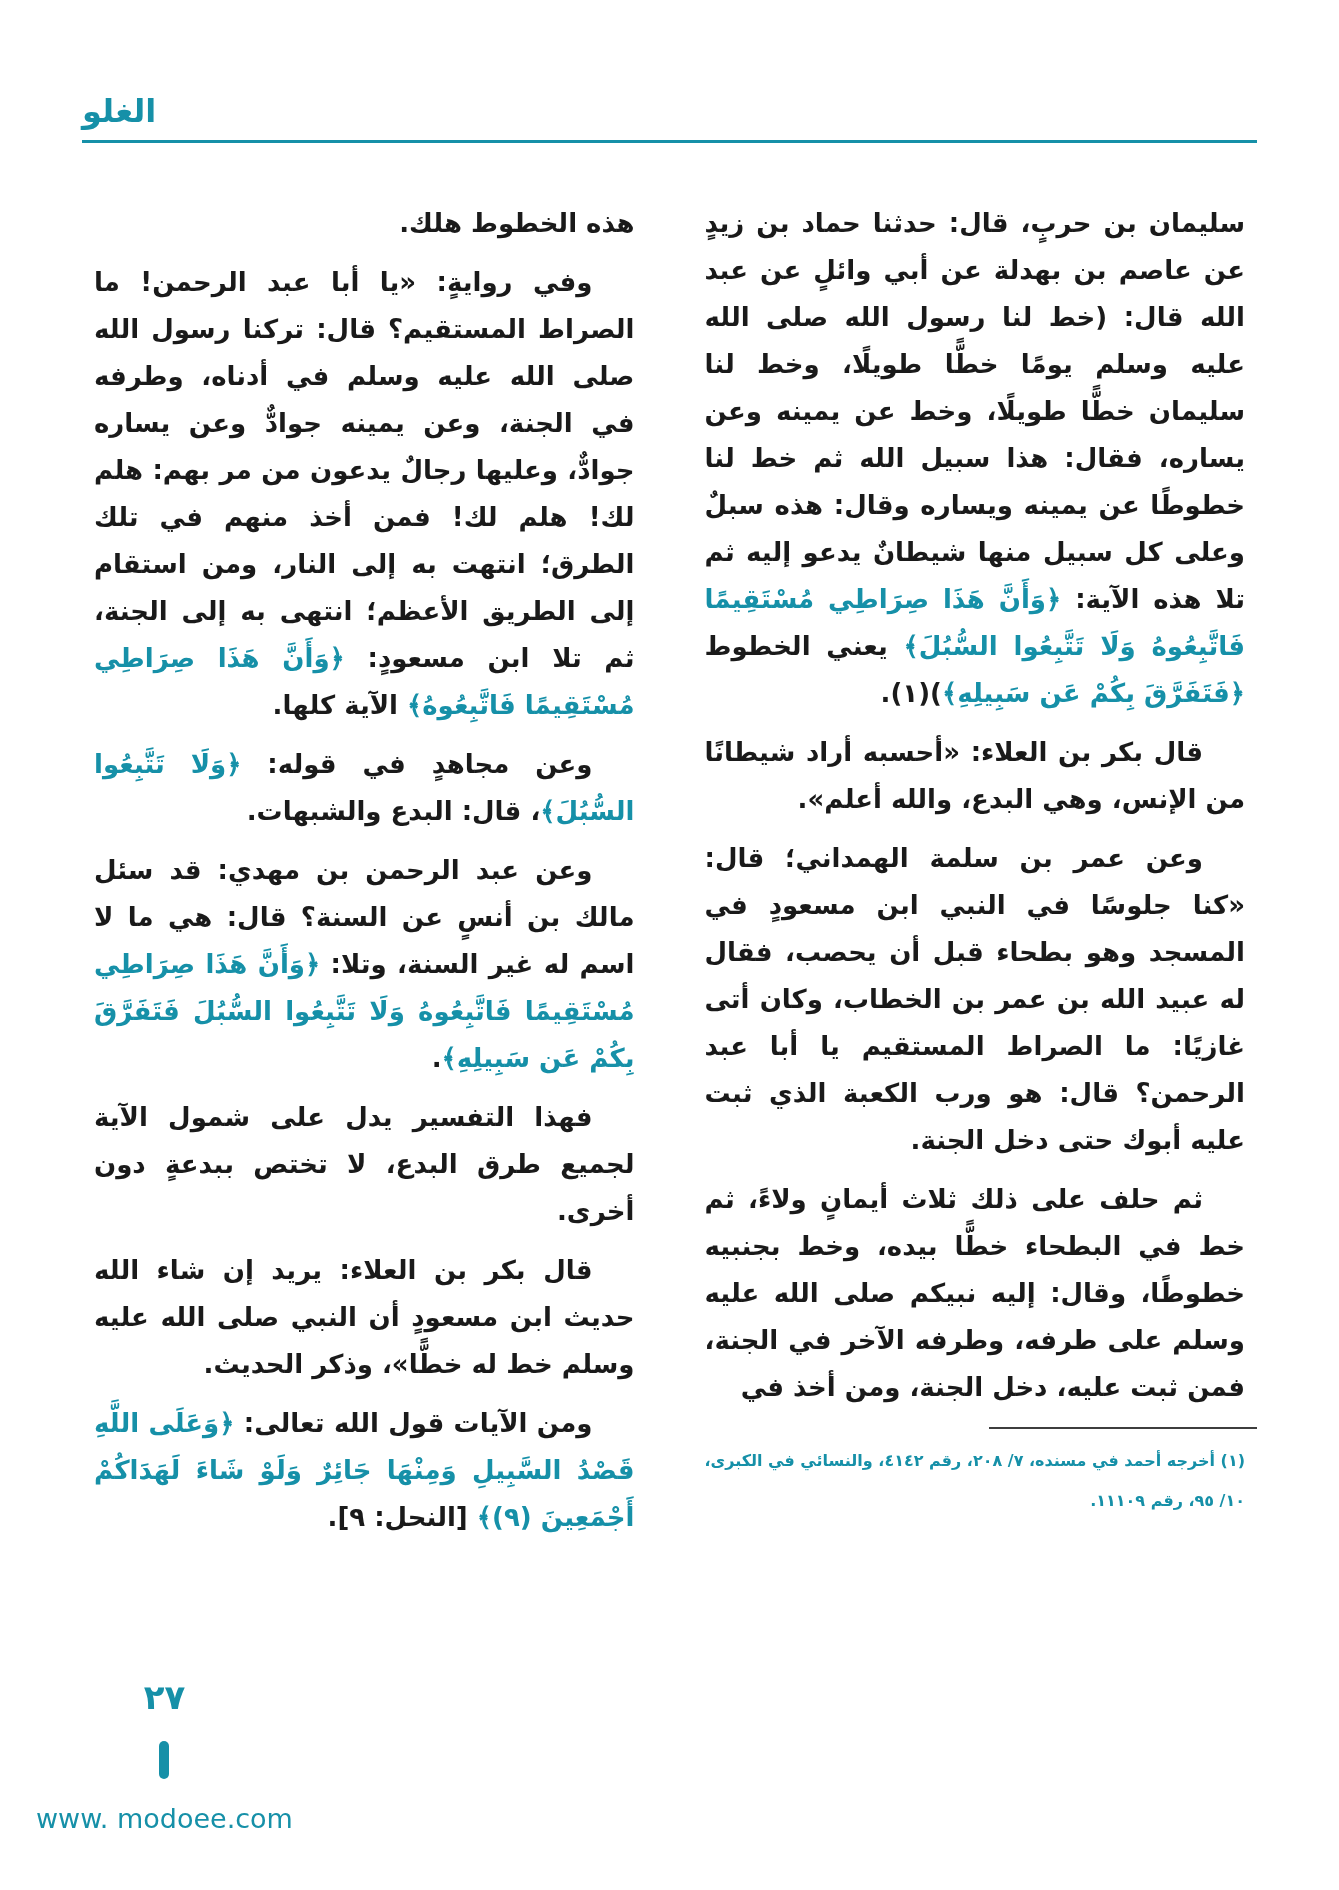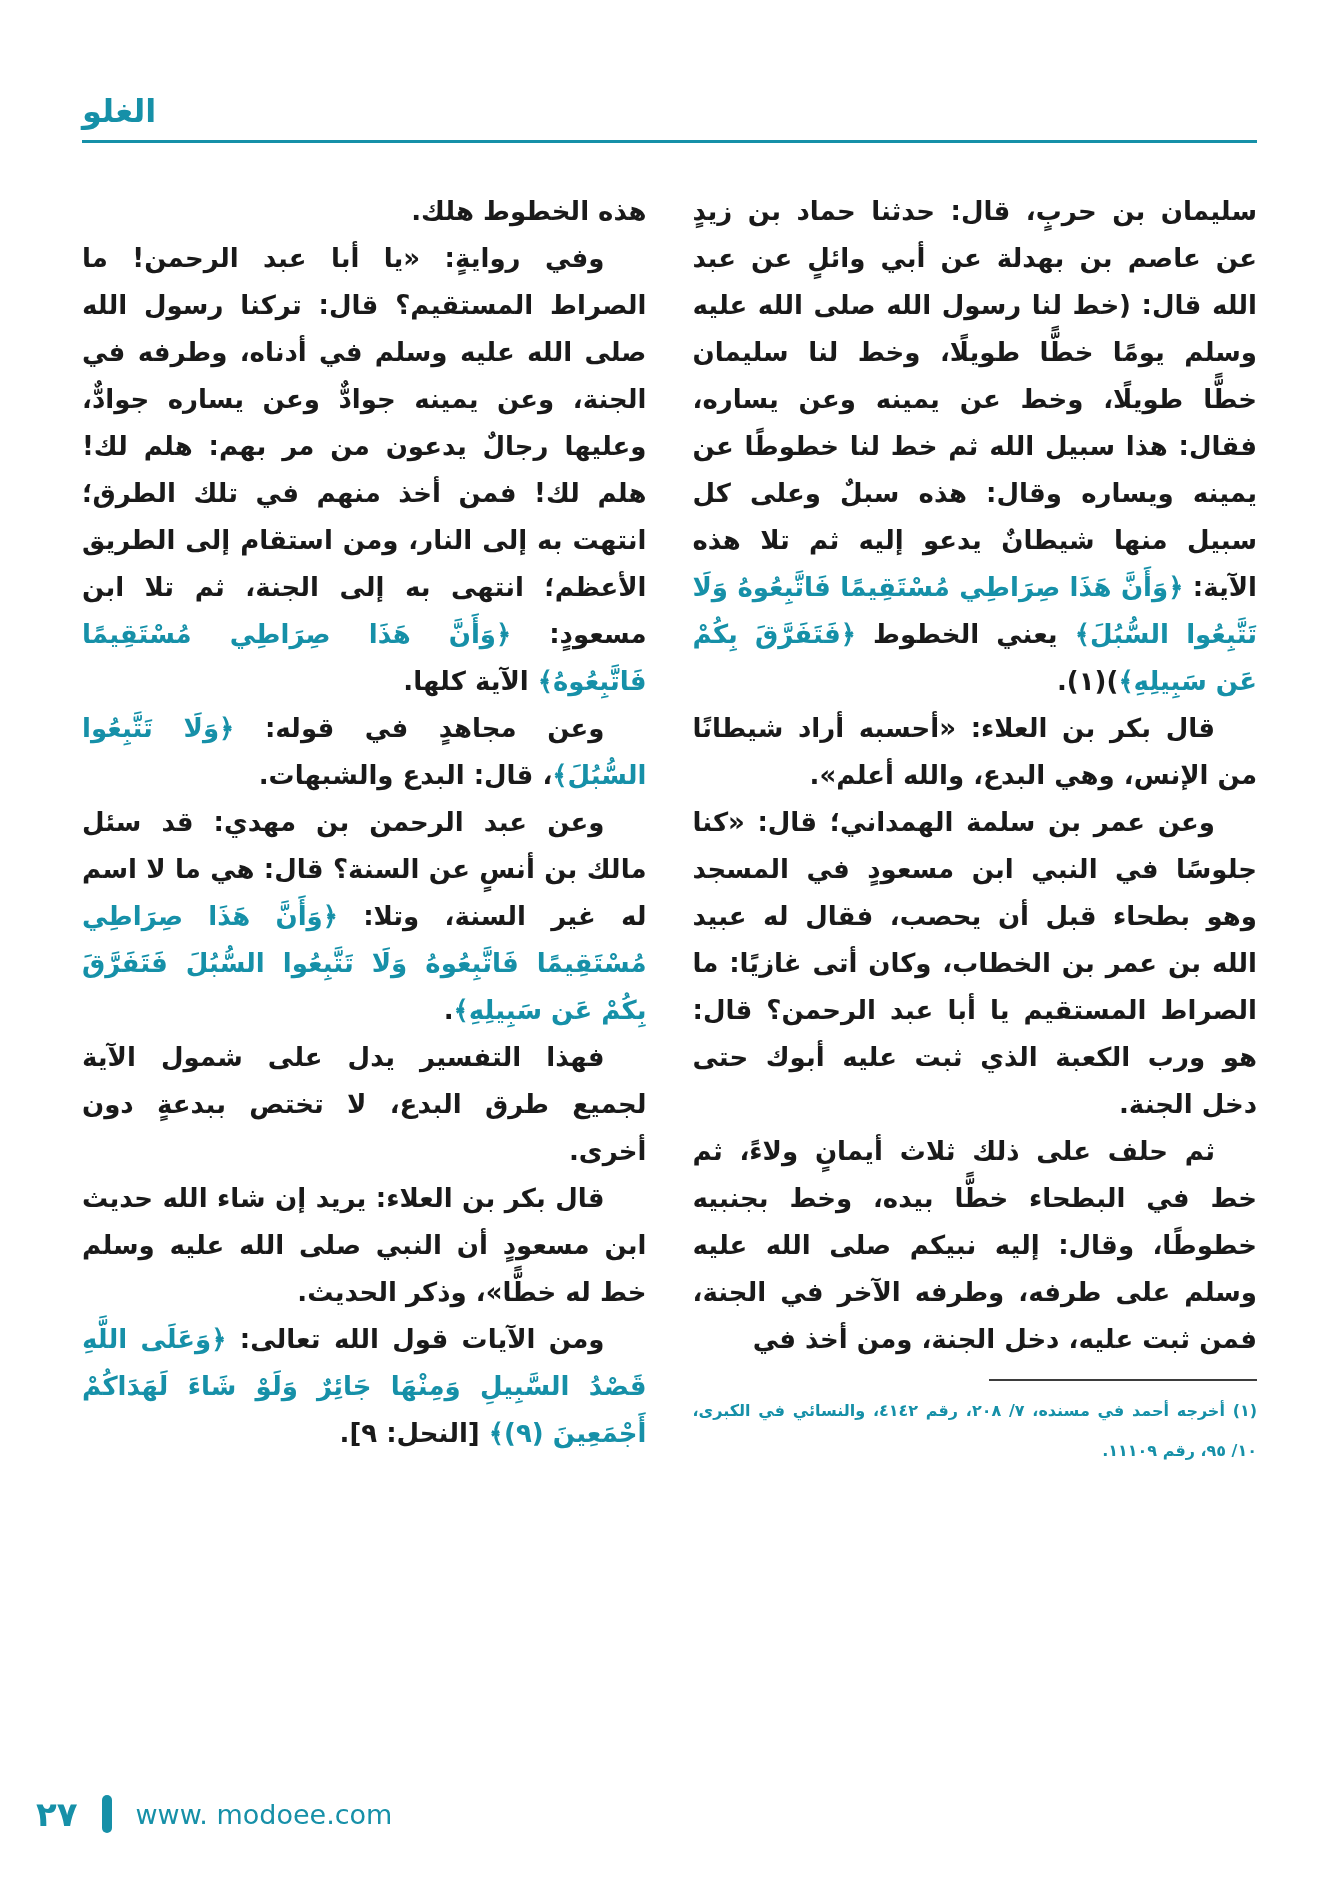--- a/index.html
+++ b/index.html
@@ -44,21 +44,21 @@
     position: absolute;
     top: 188px;
     left: 82px;
     right: 82px;
     display: flex;
     gap: 46px;
     align-items: flex-start;
   }
   .col { flex: 1; min-width: 0; }
   .para {
-    margin: 0;
+    margin: 12px;
     font-size: 26px;
     line-height: 47px;
     font-weight: 700;
     color: #1a1a1a;
     text-align: justify;
   }
   .para.indent { text-indent: 42px; }
   .para .q {
     color: var(--accent, #1690a8);
     font-weight: 700;
@@ -79,20 +79,21 @@
   }
   
   .page-footer {
     position: absolute;
     left: 36px;
     bottom: 56px;
     direction: ltr;
     display: flex;
     align-items: center;
     gap: 24px;
+    flex-direction: column;
   }
   .page-num {
     color: var(--accent, #1690a8);
     font-size: 34px;
     font-weight: bold;
   }
   .footer-divider {
     width: 10px;
     height: 38px;
     border-radius: 6px;

